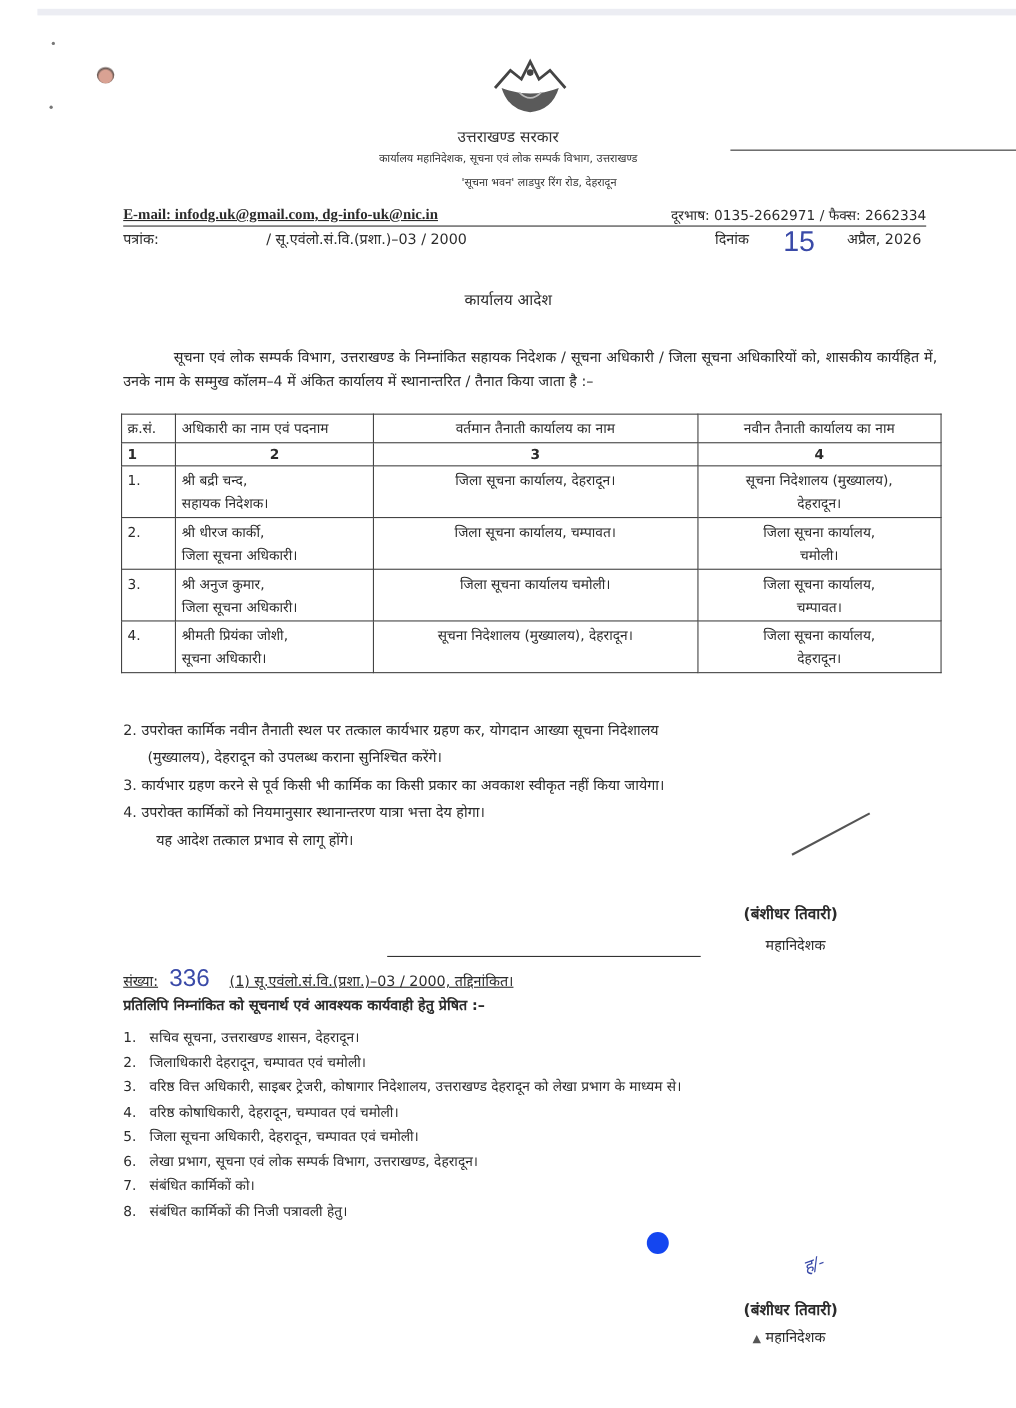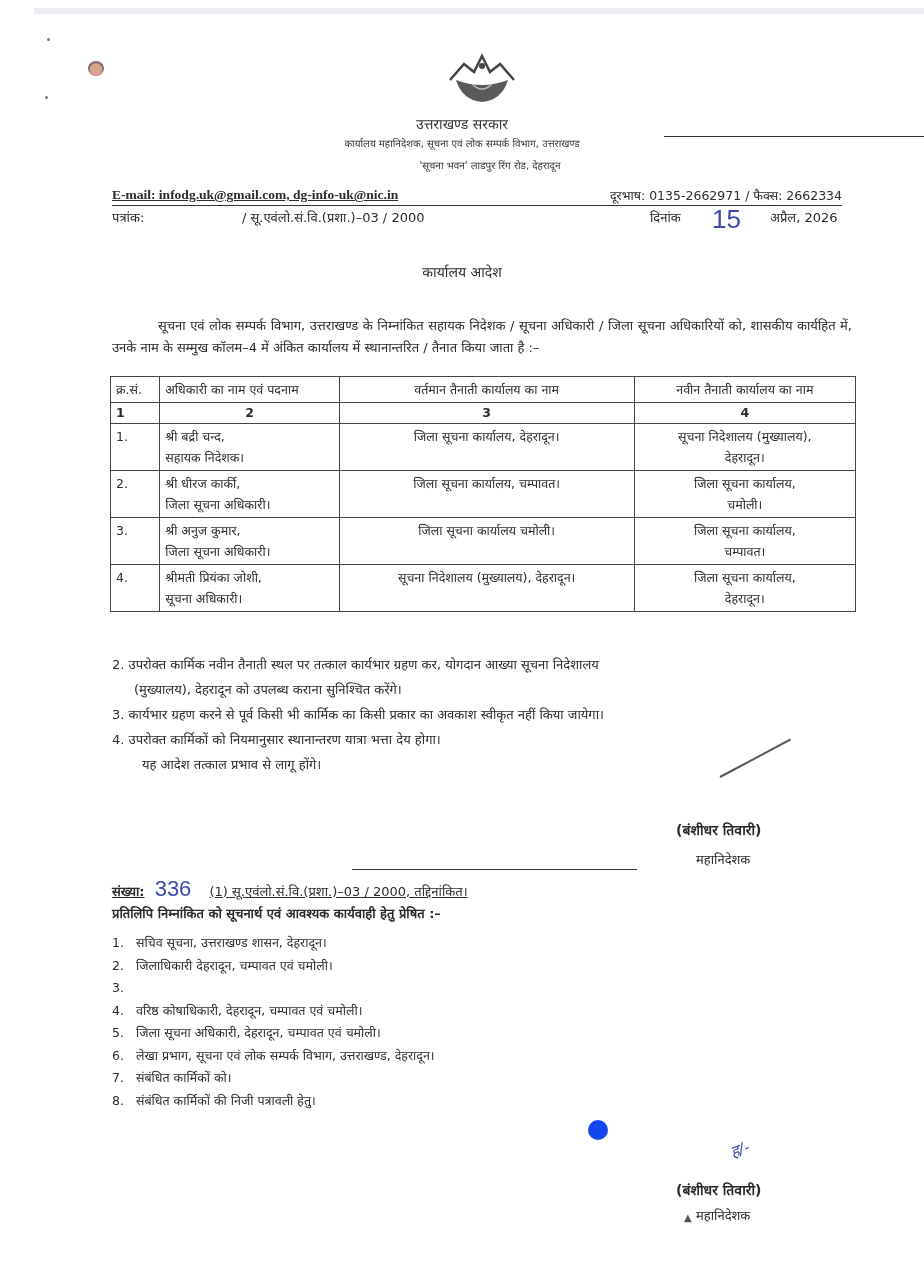--- a/index.html
+++ b/index.html
@@ -38,21 +38,21 @@
   table.order .c3 { width:270px; text-align:center; }
   table.order .c4 { width:200px; text-align:center; }
   table.order tr.numrow td { text-align:center; font-weight:bold; line-height:16px; }
   .points { position:absolute; left:112px; top:652px; width:760px; font-size:13px; line-height:25px; }
   .points .sub { padding-left:22px; }
   .points .eff { padding-left:30px; }
   .signline { position:absolute; left:720px; top:776px; width:80px; height:2px; background:#555; transform:rotate(-28deg); transform-origin:left center; }
   .sig-name { position:absolute; left:676px; top:820px; font-size:14px; font-weight:bold; }
   .sig-desig { position:absolute; left:696px; top:850px; font-size:13px; }
   .copyref { position:absolute; left:112px; top:876px; font-size:13px; }
-  .copyref .label { font-weight:bold; text-decoration:underline;margin-top:21px; }
+  .copyref .label { font-weight:normal; text-decoration:underline;margin-top:21px; }
   .copyref .num { font-family:"Liberation Sans", sans-serif; font-size:22px; color:#3a4aa8; margin:0 14px 0 6px; }
   .copyref .rest { text-decoration:underline; }
   .copyhead { position:absolute; left:112px; top:904px; font-size:13px; font-weight:bold; }
   .copylist { position:absolute; left:112px; top:932px; width:760px; font-size:12.5px; line-height:22.5px; margin:0; padding:0; list-style:none; }
   .copylist li { display:flex; }
   .copylist .n { width:24px; flex:none; }
   .bluedot { position:absolute; left:588px; top:1120px; width:20px; height:20px; border-radius:50%; background:#1446f0; }
   .handsig { position:absolute; left:730px; top:1138px; font-family:"DejaVu Serif", serif; font-style:italic; font-size:16px; color:#3a4aa8; transform:rotate(-20deg); }
   .sig2-name { position:absolute; left:676px; top:1180px; font-size:14px; font-weight:bold; }
   .sig2-desig { position:absolute; left:696px; top:1206px; font-size:13px; }
@@ -188,20 +188,21 @@
   <li>
       <span class="n">1.</span>
       <span>सचिव सूचना, उत्तराखण्ड शासन, देहरादून।</span>
     </li>
   <li>
       <span class="n">2.</span>
       <span>जिलाधिकारी देहरादून, चम्पावत एवं चमोली।</span>
     </li>
   <li>
       <span class="n">3.</span>
+      <span>वरिष्ठ वित्त अधिकारी, साइबर ट्रेजरी, कोषागार निदेशालय, उत्तराखण्ड देहरादून को लेखा प्रभाग के माध्यम से।</span>
     </li>
   <li>
       <span class="n">4.</span>
       <span>वरिष्ठ कोषाधिकारी, देहरादून, चम्पावत एवं चमोली।</span>
     </li>
   <li>
       <span class="n">5.</span>
       <span>जिला सूचना अधिकारी, देहरादून, चम्पावत एवं चमोली।</span>
     </li>
   <li>

